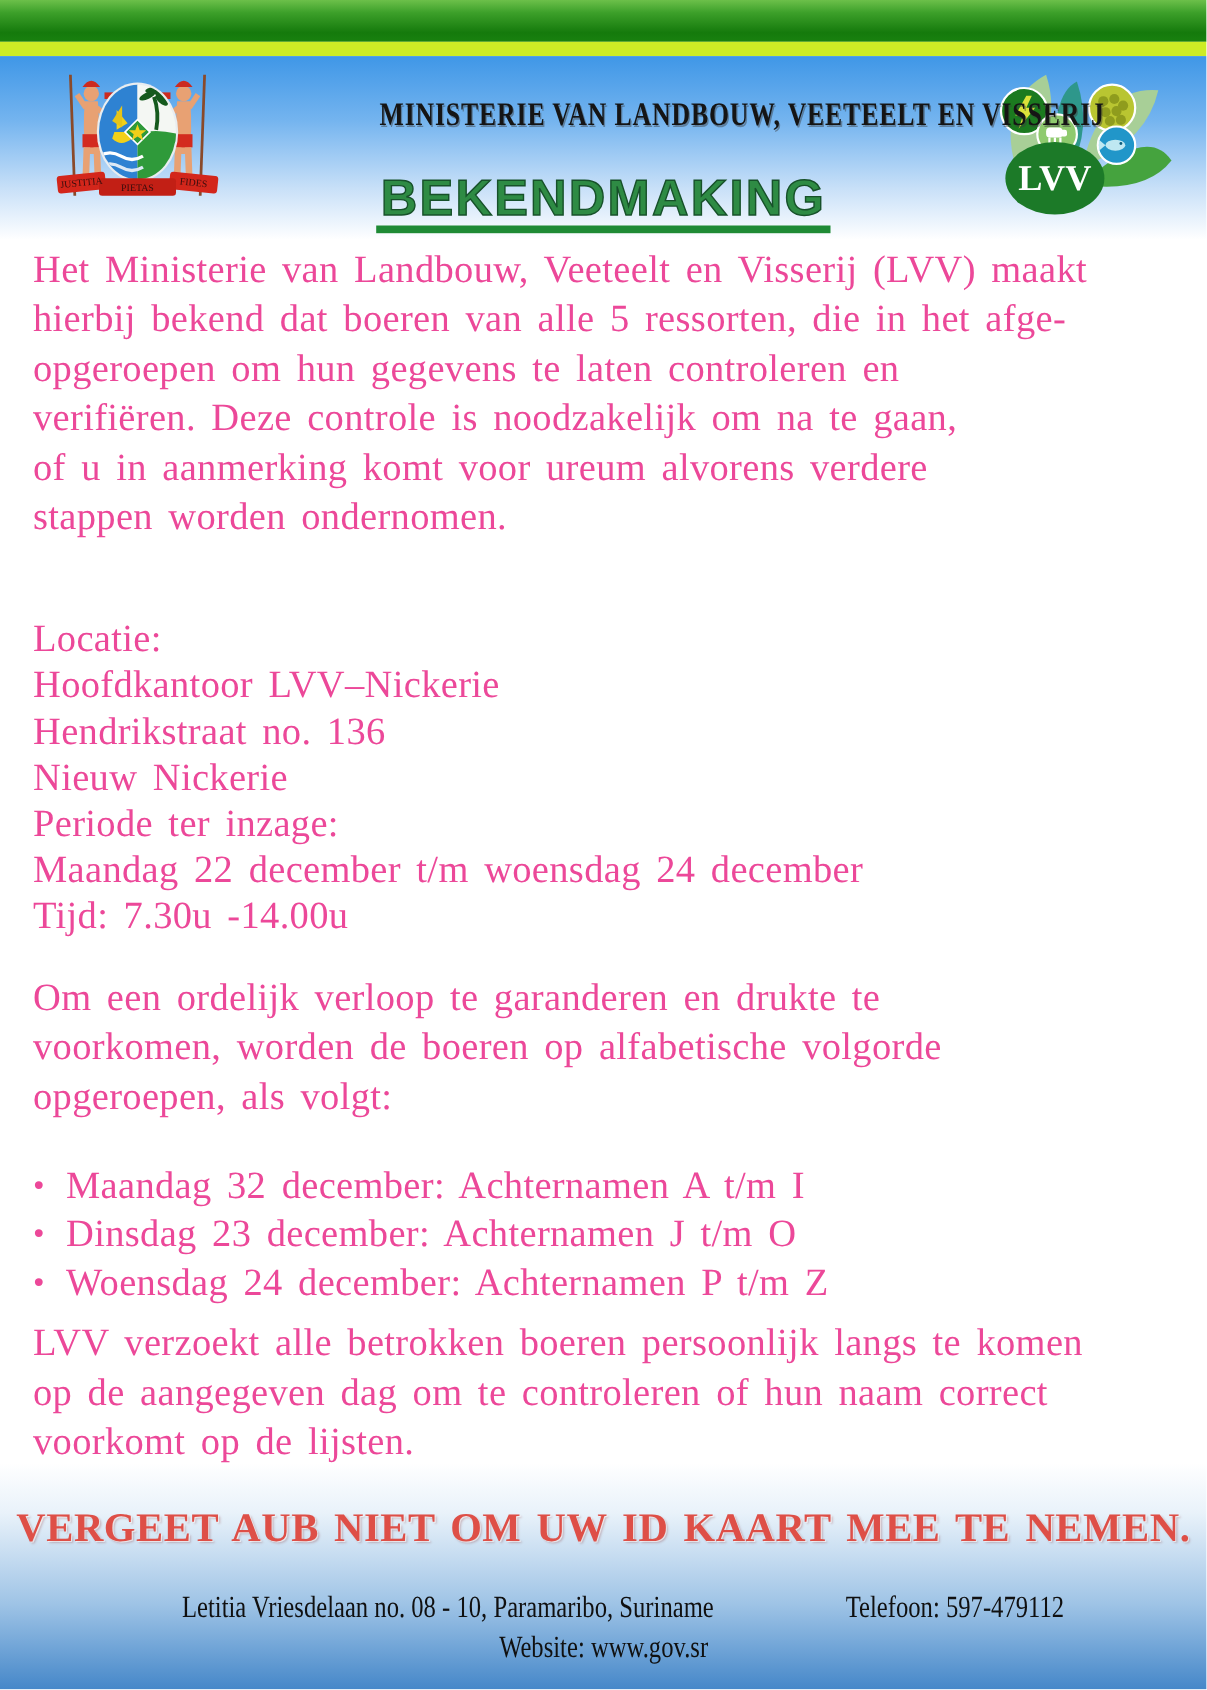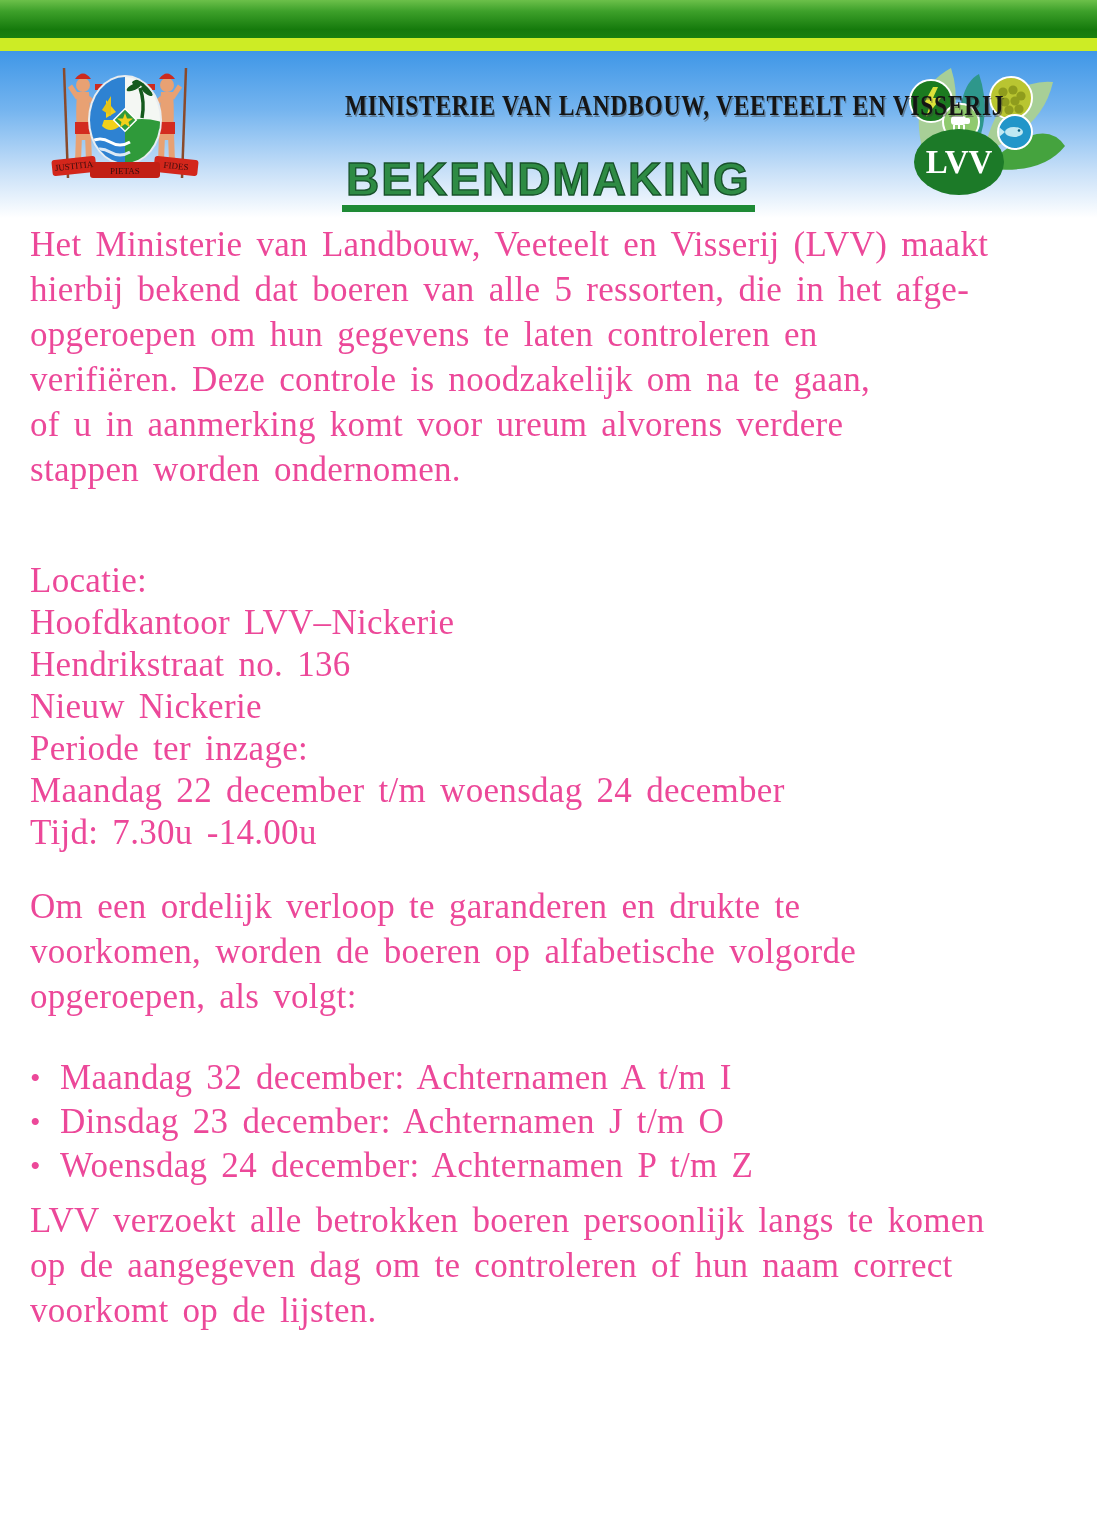--- a/index.html
+++ b/index.html
@@ -230,14 +230,24 @@
       <span>Woensdag 24 december: Achternamen P t/m Z</span>
     </div>
   </div>
 
   <div class="tb lh45 closing">
     <div class="ln">LVV verzoekt alle betrokken boeren persoonlijk langs te komen</div>
     <div class="ln">op de aangegeven dag om te controleren of hun naam correct</div>
     <div class="ln">voorkomt op de lijsten.</div>
   </div>
 
+  <div class="bottom-band">
+    <div class="warning">VERGEET AUB NIET OM UW ID KAART MEE TE NEMEN.</div>
+    <div class="footer-row">
+      <span class="condensed">Letitia Vriesdelaan no. 08 - 10, Paramaribo, Suriname</span>
+      <span class="condensed">Telefoon: 597-479112</span>
+    </div>
+    <div class="footer-site">
+      <span class="condensed">Website: www.gov.sr</span>
+    </div>
+  </div>
 
 </div>
 
 </body></html>

